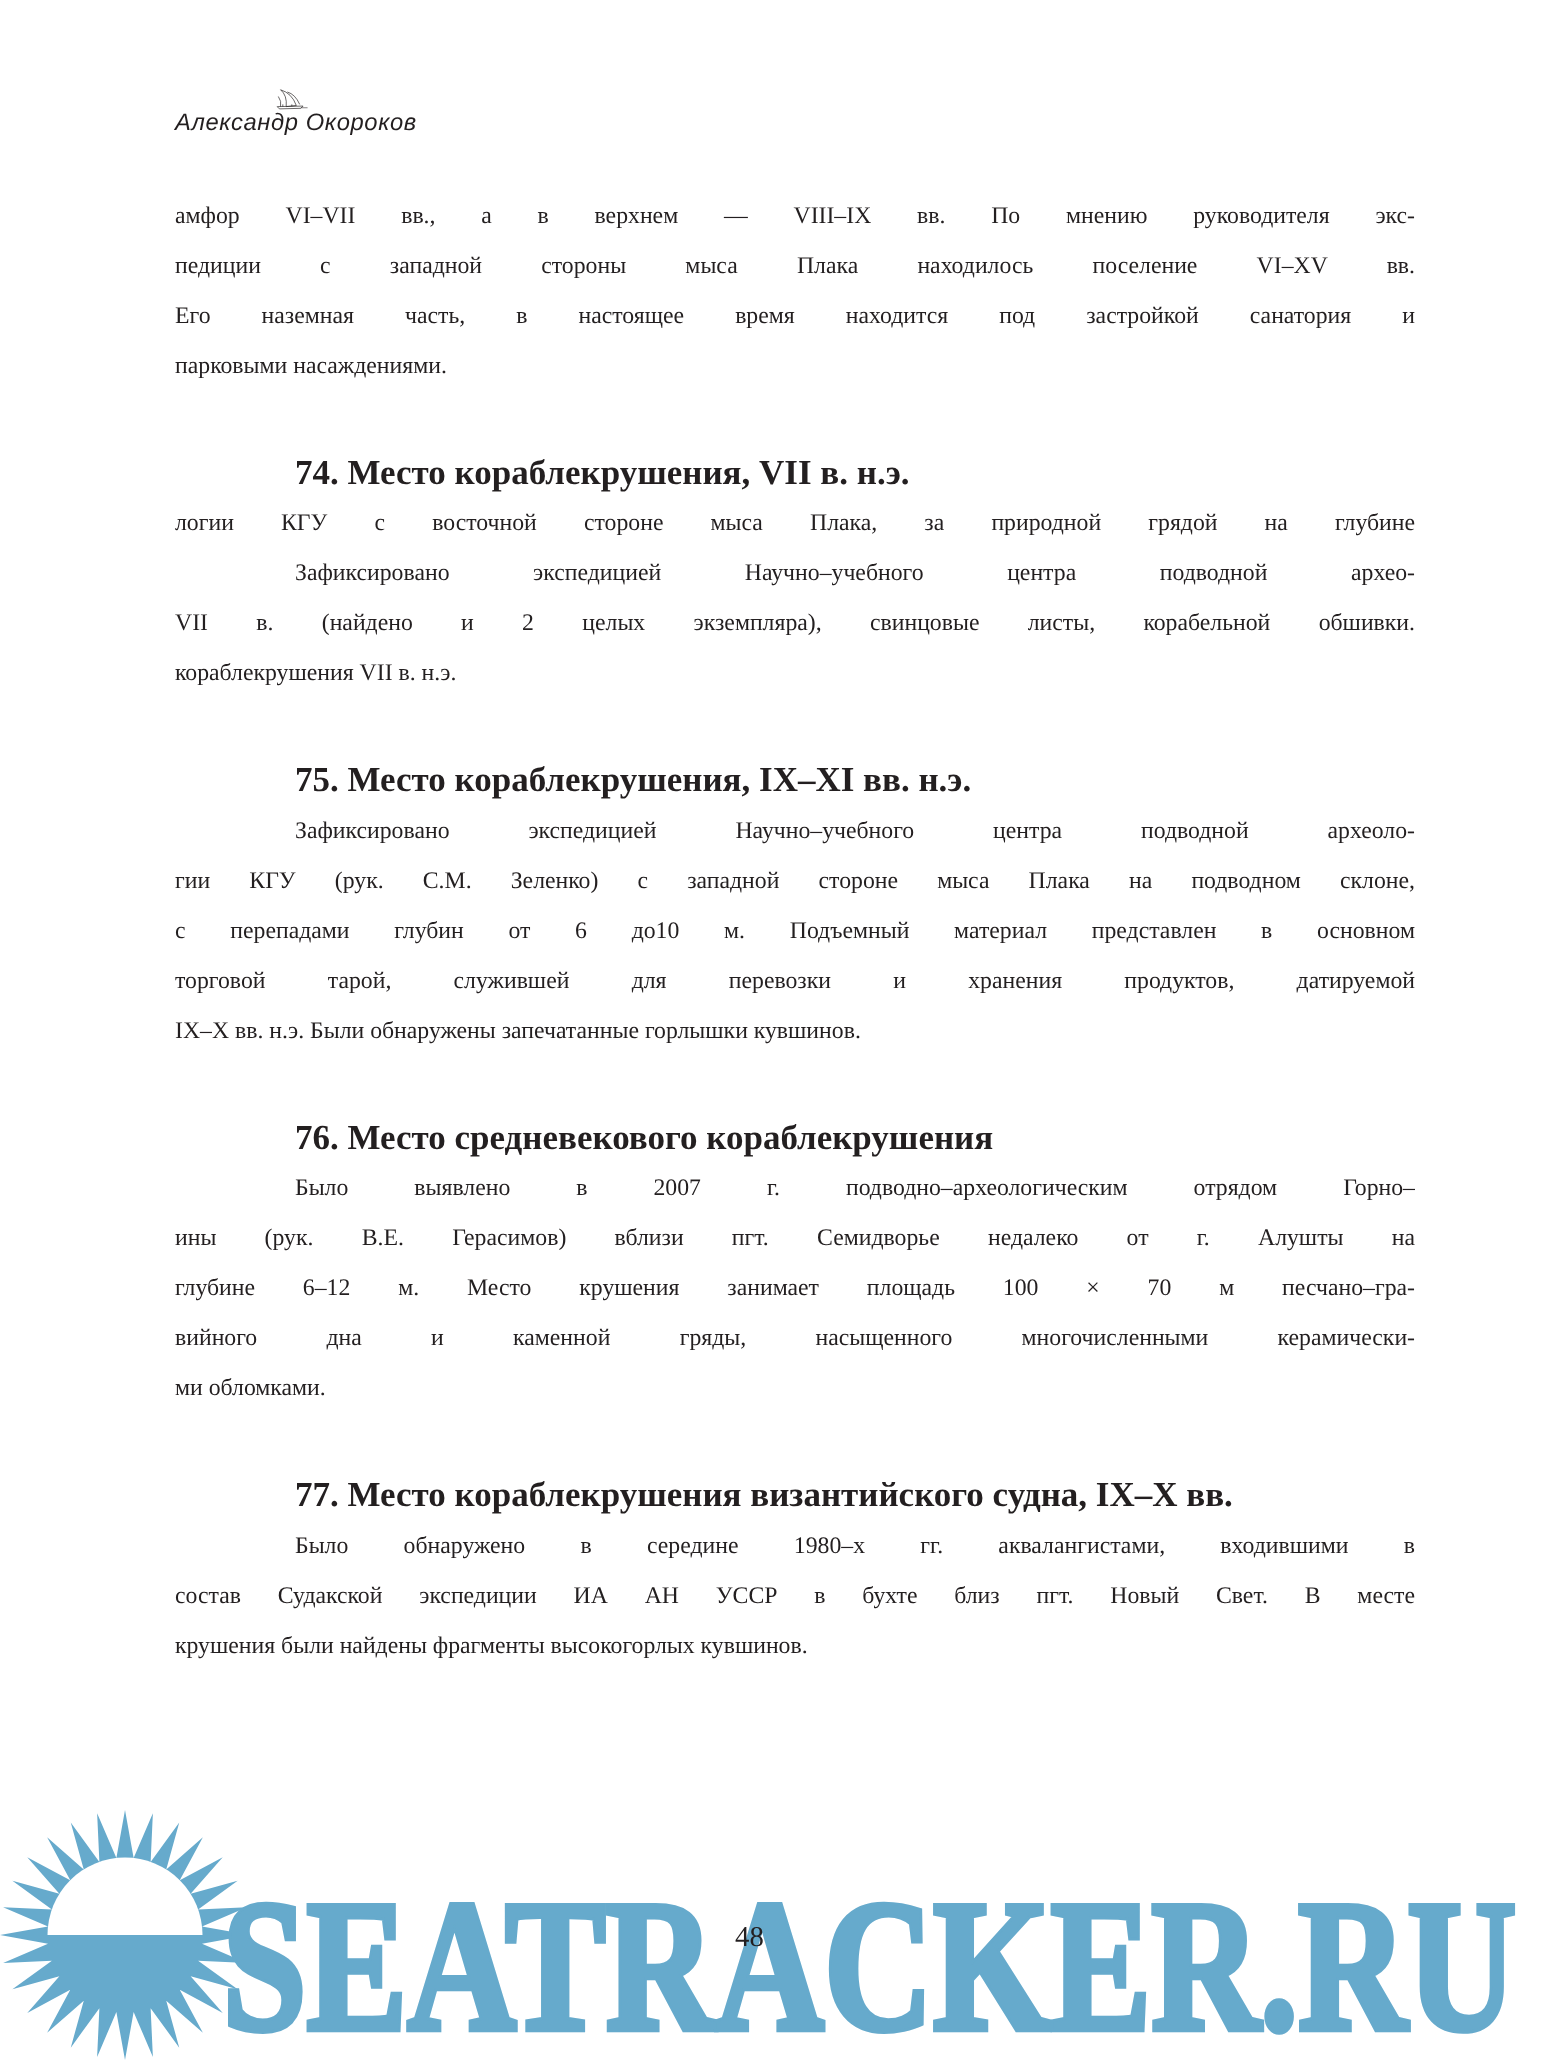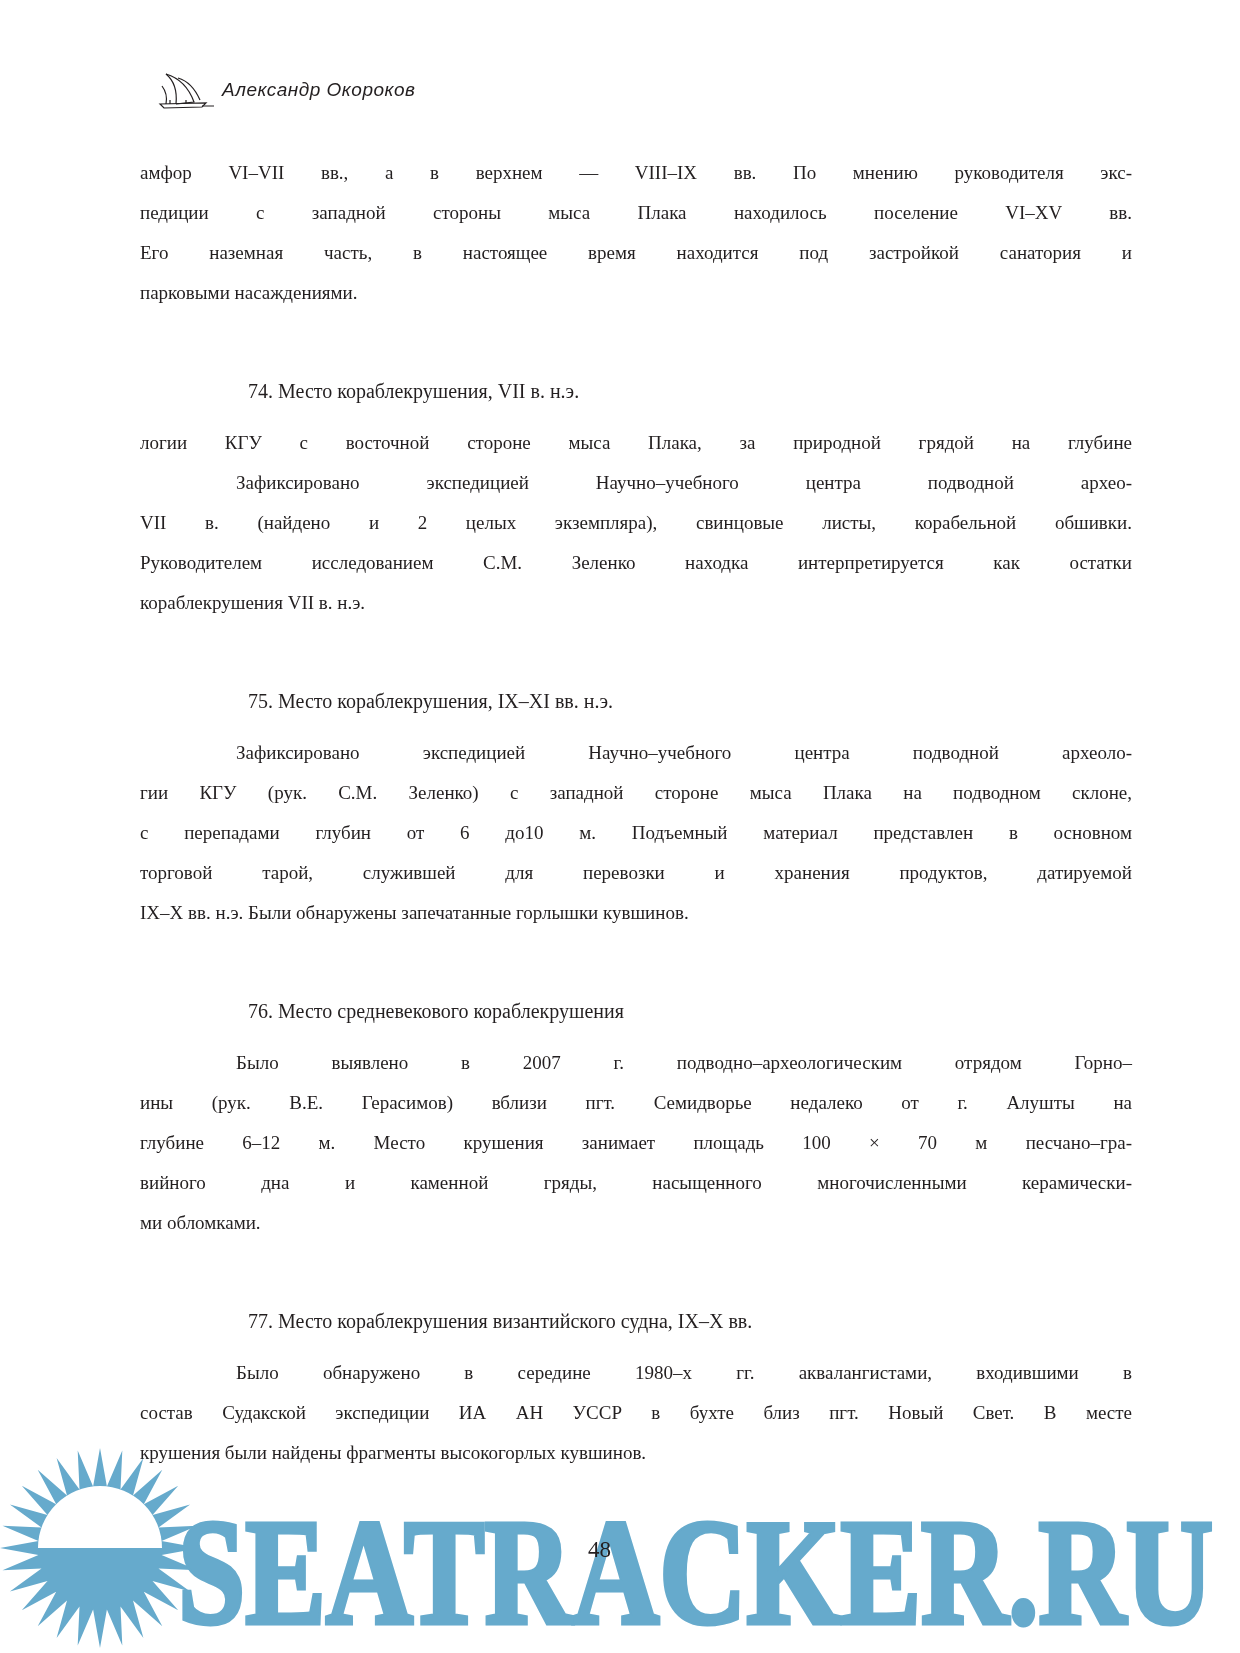--- a/index.html
+++ b/index.html
@@ -1,27 +1,27 @@
 <!DOCTYPE html>
 <html><head>
 <meta charset="utf-8">
 <style>
   html, body { margin: 0; padding: 0; background: #ffffff; }
   body { width: 1240px; height: 1653px; position: relative; overflow: hidden;
          font-family: "Liberation Serif", "DejaVu Serif", serif; color: #231f20; }
-  .running-head { position: absolute; left: 156px; top: 70px; height: 40px; display: flex; align-items: center; }
+  .running-head { position: absolute; left: 140px; top: 70px; height: 40px; display: flex; align-items: center; flex-direction: column; }
   .ship { width: 58px; height: 40px; margin-right: 8px; }
   .author { font-family: "Liberation Sans", "DejaVu Sans", sans-serif; font-style: italic; font-size: 19px; letter-spacing: 0.5px; color: #231f20; }
 
   .content { position: absolute; left: 140px; top: 153px; width: 992px; }
   .para { font-size: 19px; line-height: 40px; text-align: justify; margin: 0; text-justify: inter-word; }
   .para .line { display: block; text-align: justify; text-align-last: justify; white-space: nowrap; overflow: visible; }
   .para .line.last { text-align-last: left; }
   .indent { text-indent: 96px; }
-  .heading { font-weight: normal; font-size: 20px; line-height: 40px; margin: 12px; padding-left: 96px; }
+  .heading { font-weight: bold; font-size: 28px; line-height: 40px; margin: 0; padding-left: 96px; }
   .gap-lg { height: 46px; }
 
   .watermark { position: absolute; left: 0; top: 1418px; width: 1240px; height: 235px; pointer-events: none; }
   .page-number { position: absolute; left: 588px; top: 1537px; font-size: 23px; color: #231f20; }
 </style>
 </head>
 <body>
 
 <div class="running-head">
   <svg class="ship" viewBox="0 0 58 40">
@@ -45,21 +45,20 @@
     <span class="line">Его наземная часть, в настоящее время находится под застройкой санатория и</span>
     <span class="line last">парковыми насаждениями.</span>
   </p>
 
   <div class="gap-lg"></div>
   <h2 class="heading">74. Место кораблекрушения, VII в. н.э.</h2>
   <p class="para">
     <span class="line">логии КГУ с восточной стороне мыса Плака, за природной грядой на глубине</span>
     <span class="line indent">Зафиксировано экспедицией Научно–учебного центра подводной архео-</span>
     <span class="line">VII в. (найдено и 2 целых экземпляра), свинцовые листы, корабельной обшивки.</span>
-    <span class="line">Руководителем исследованием С.М. Зеленко находка интерпретируется как остатки</span>
     <span class="line last">кораблекрушения VII в. н.э.</span>
   </p>
 
   <div class="gap-lg"></div>
   <h2 class="heading">75. Место кораблекрушения, IX–XI вв. н.э.</h2>
   <p class="para">
     <span class="line indent">Зафиксировано экспедицией Научно–учебного центра подводной археоло-</span>
     <span class="line">гии КГУ (рук. С.М. Зеленко) с западной стороне мыса Плака на подводном склоне,</span>
     <span class="line">с перепадами глубин от 6 до10 м. Подъемный материал представлен в основном</span>
     <span class="line">торговой тарой, служившей для перевозки и хранения продуктов, датируемой</span>

